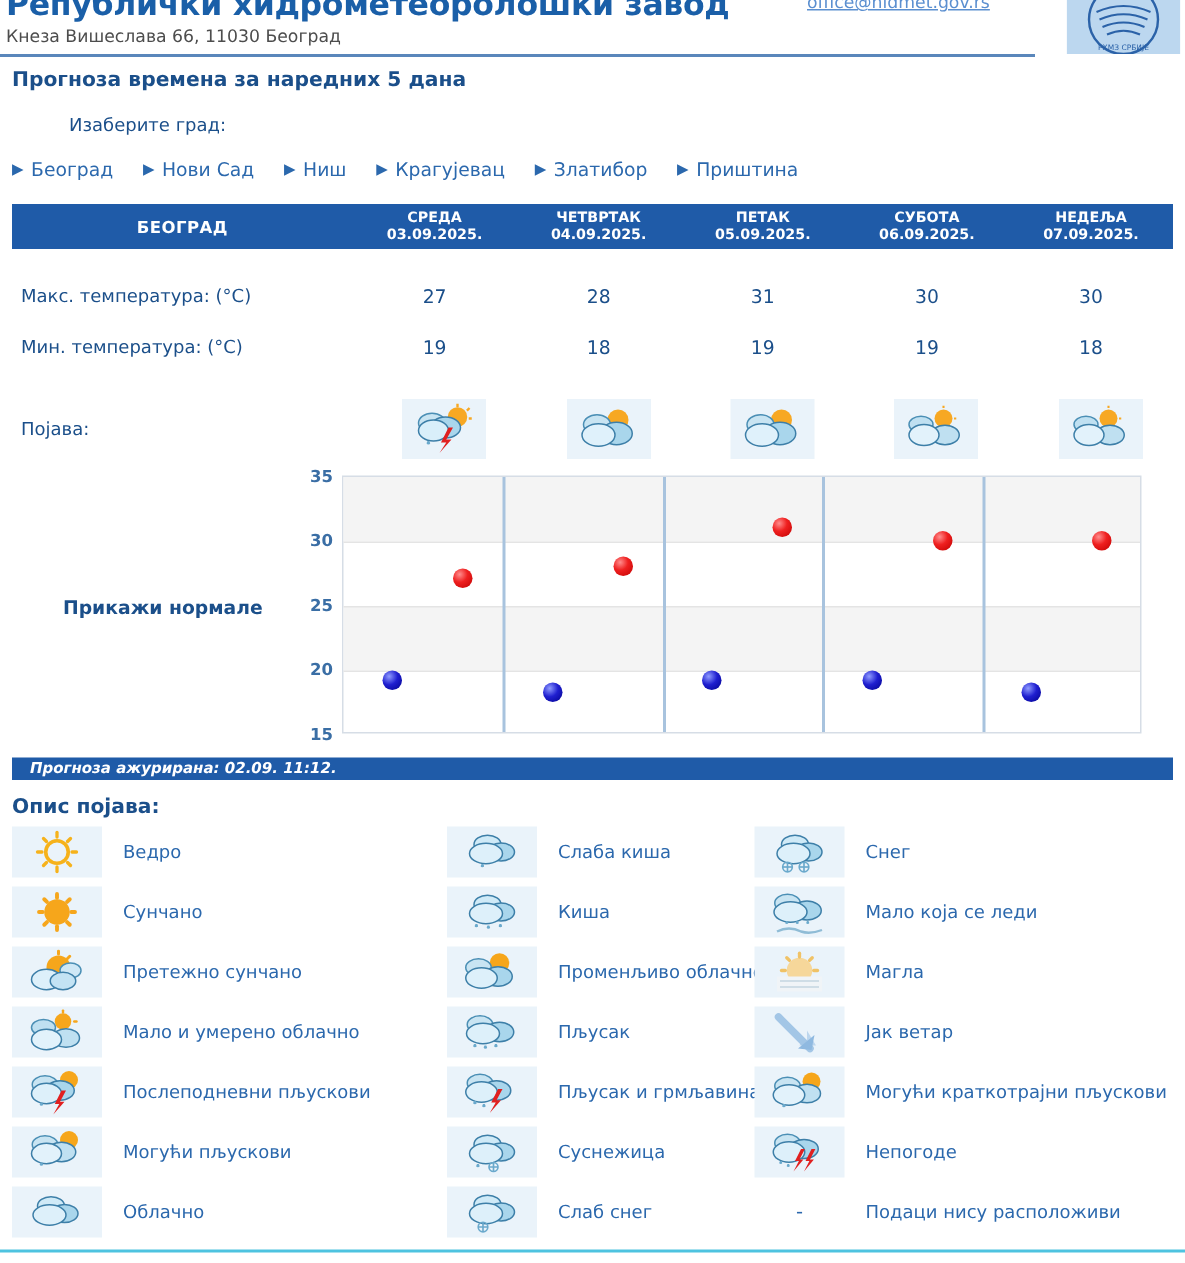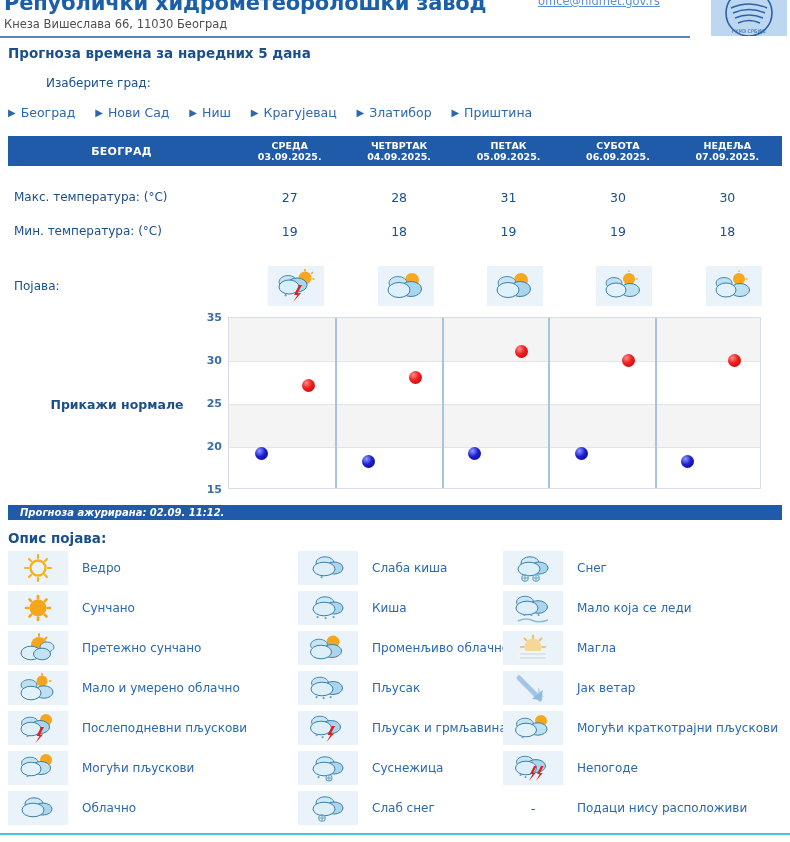--- a/index.html
+++ b/index.html
@@ -56,21 +56,21 @@
   }
   .fc-row{display:flex;align-items:center;height:34px;}
   .fc-label{width:227px;padding-left:6px;font-size:12px;color:#1b4f8a;box-sizing:border-box;}
   .fc-val{flex:1;text-align:center;font-size:12.5px;color:#1b4f8a;}
   #fc-icons{display:flex;align-items:center;height:52px;gap:13px;}
   .fc-iconcell{flex:1;display:flex;justify-content:center;align-items:center;}
   .icobox{width:56px;height:40px;background:#eaf3fa;display:flex;justify-content:center;align-items:center;}
   
   #chart-wrap{position:absolute;left:0;top:305px;width:790px;height:195px;}
   #normals-link{
-    position:absolute;left:42px;top:92px;width:150px;text-align:center;
+    position:absolute;left:42px;top:92px;width:150px;
     font-size:12.5px;font-weight:bold;color:#1b4f8a;text-decoration:none;
   }
   #plot{
     position:absolute;left:228px;top:12px;width:533px;height:172px;
     background:#ffffff;border:1px solid #d6dde6;box-sizing:border-box;
   }
   .band{position:absolute;left:0;width:100%;background:#f4f4f4;}
   .gline{position:absolute;left:0;width:100%;height:1px;background:#e4e4e4;}
   .vsep{position:absolute;top:0;height:100%;width:2px;background:#a8c3de;}
   .ytick{

